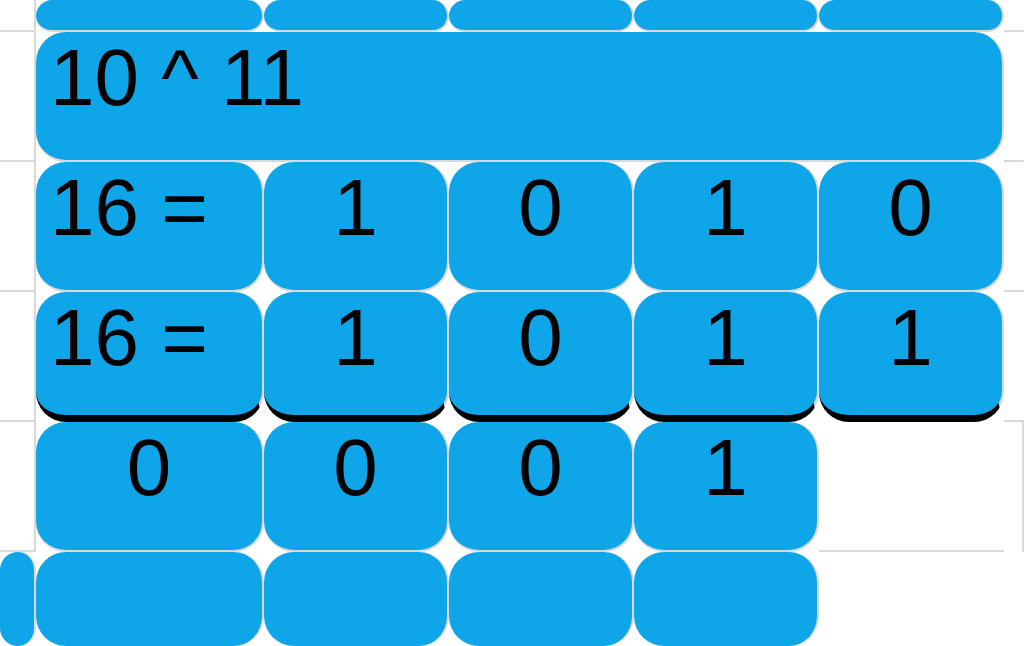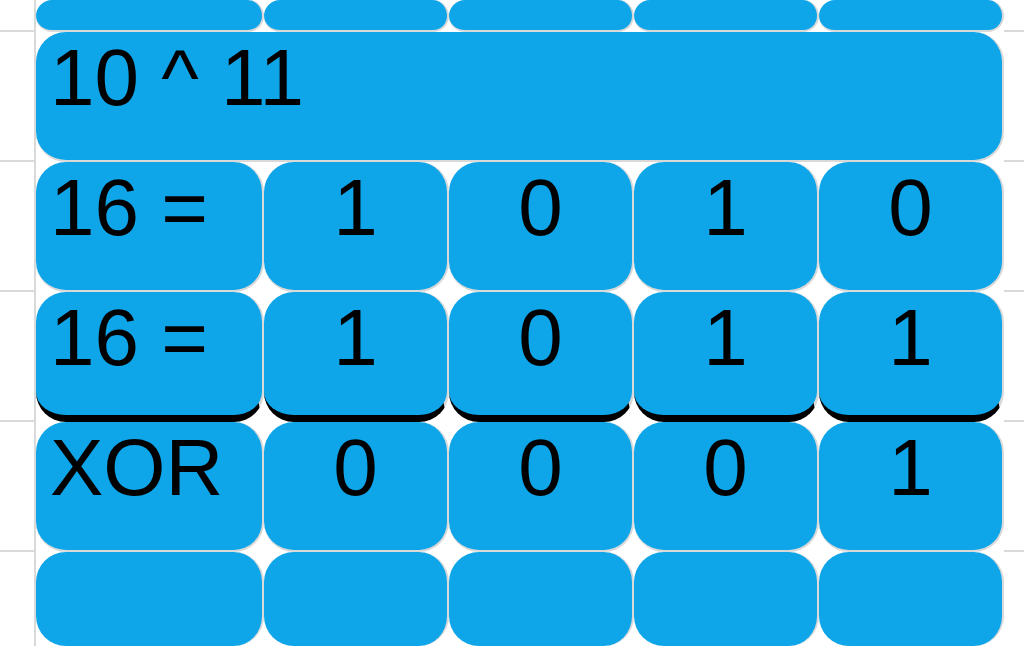--- a/index.html
+++ b/index.html
@@ -113,23 +113,20 @@
   </div>
   <div class="cell num rule-bottom">
     <span>1</span>
   </div>
   <div class="cell num rule-bottom">
     <span>1</span>
   </div>
   <div class="gutter-right"></div>
 
   <div class="gutter-left"></div>
-  <div class="cell label">
-    <span>XOR</span>
-  </div>
   <div class="cell num">
     <span>0</span>
   </div>
   <div class="cell num">
     <span>0</span>
   </div>
   <div class="cell num">
     <span>0</span>
   </div>
   <div class="cell num">

